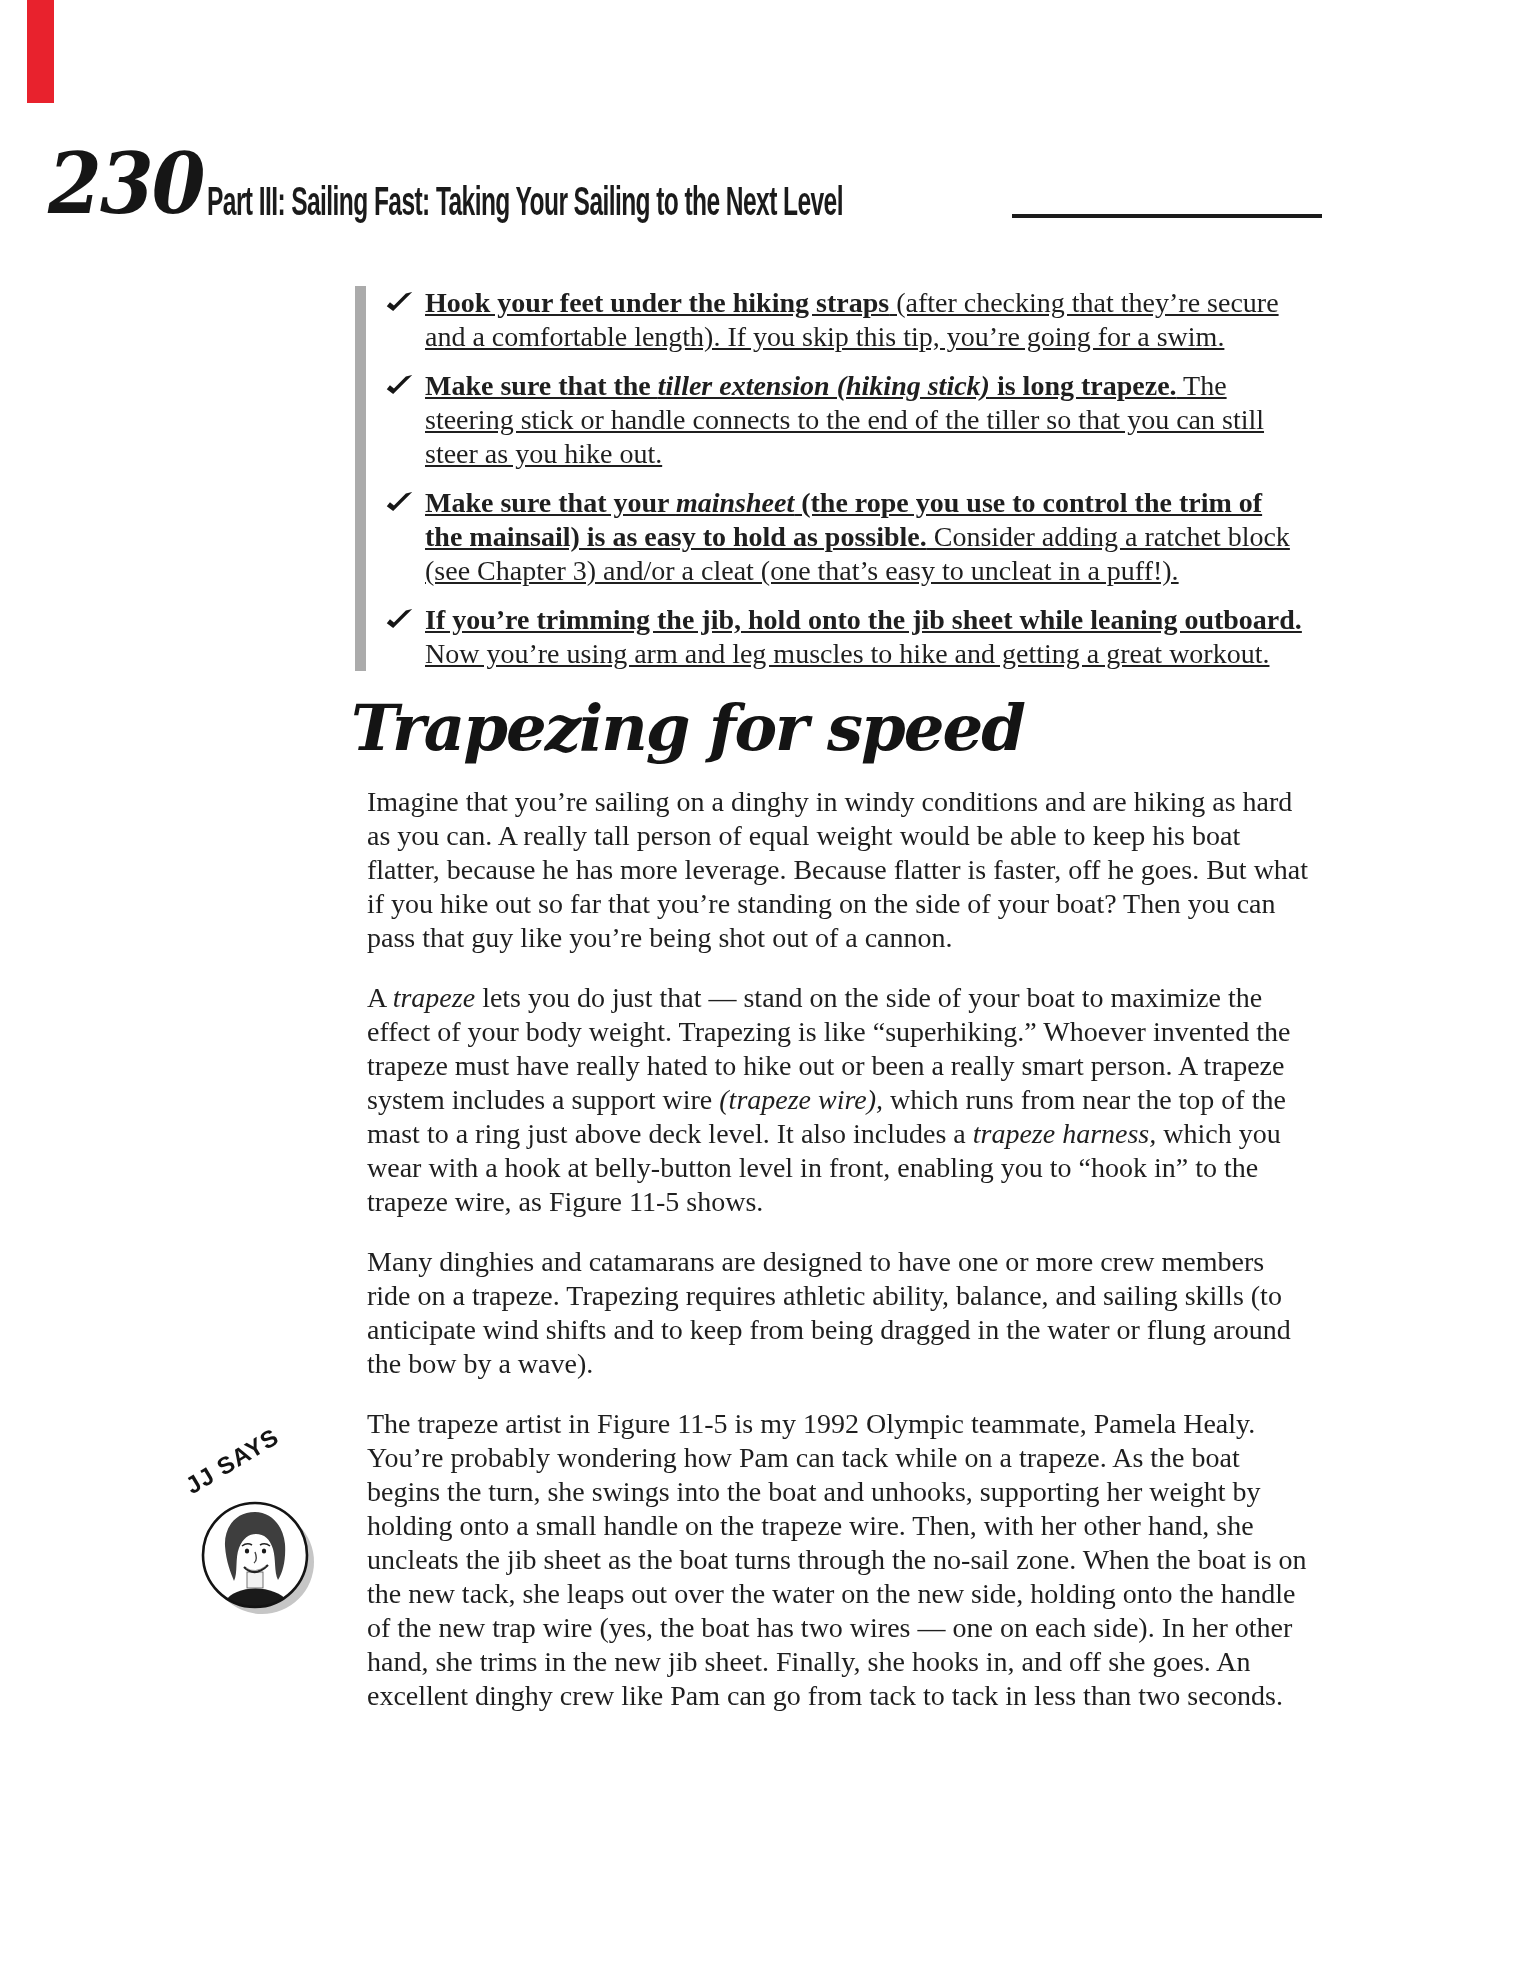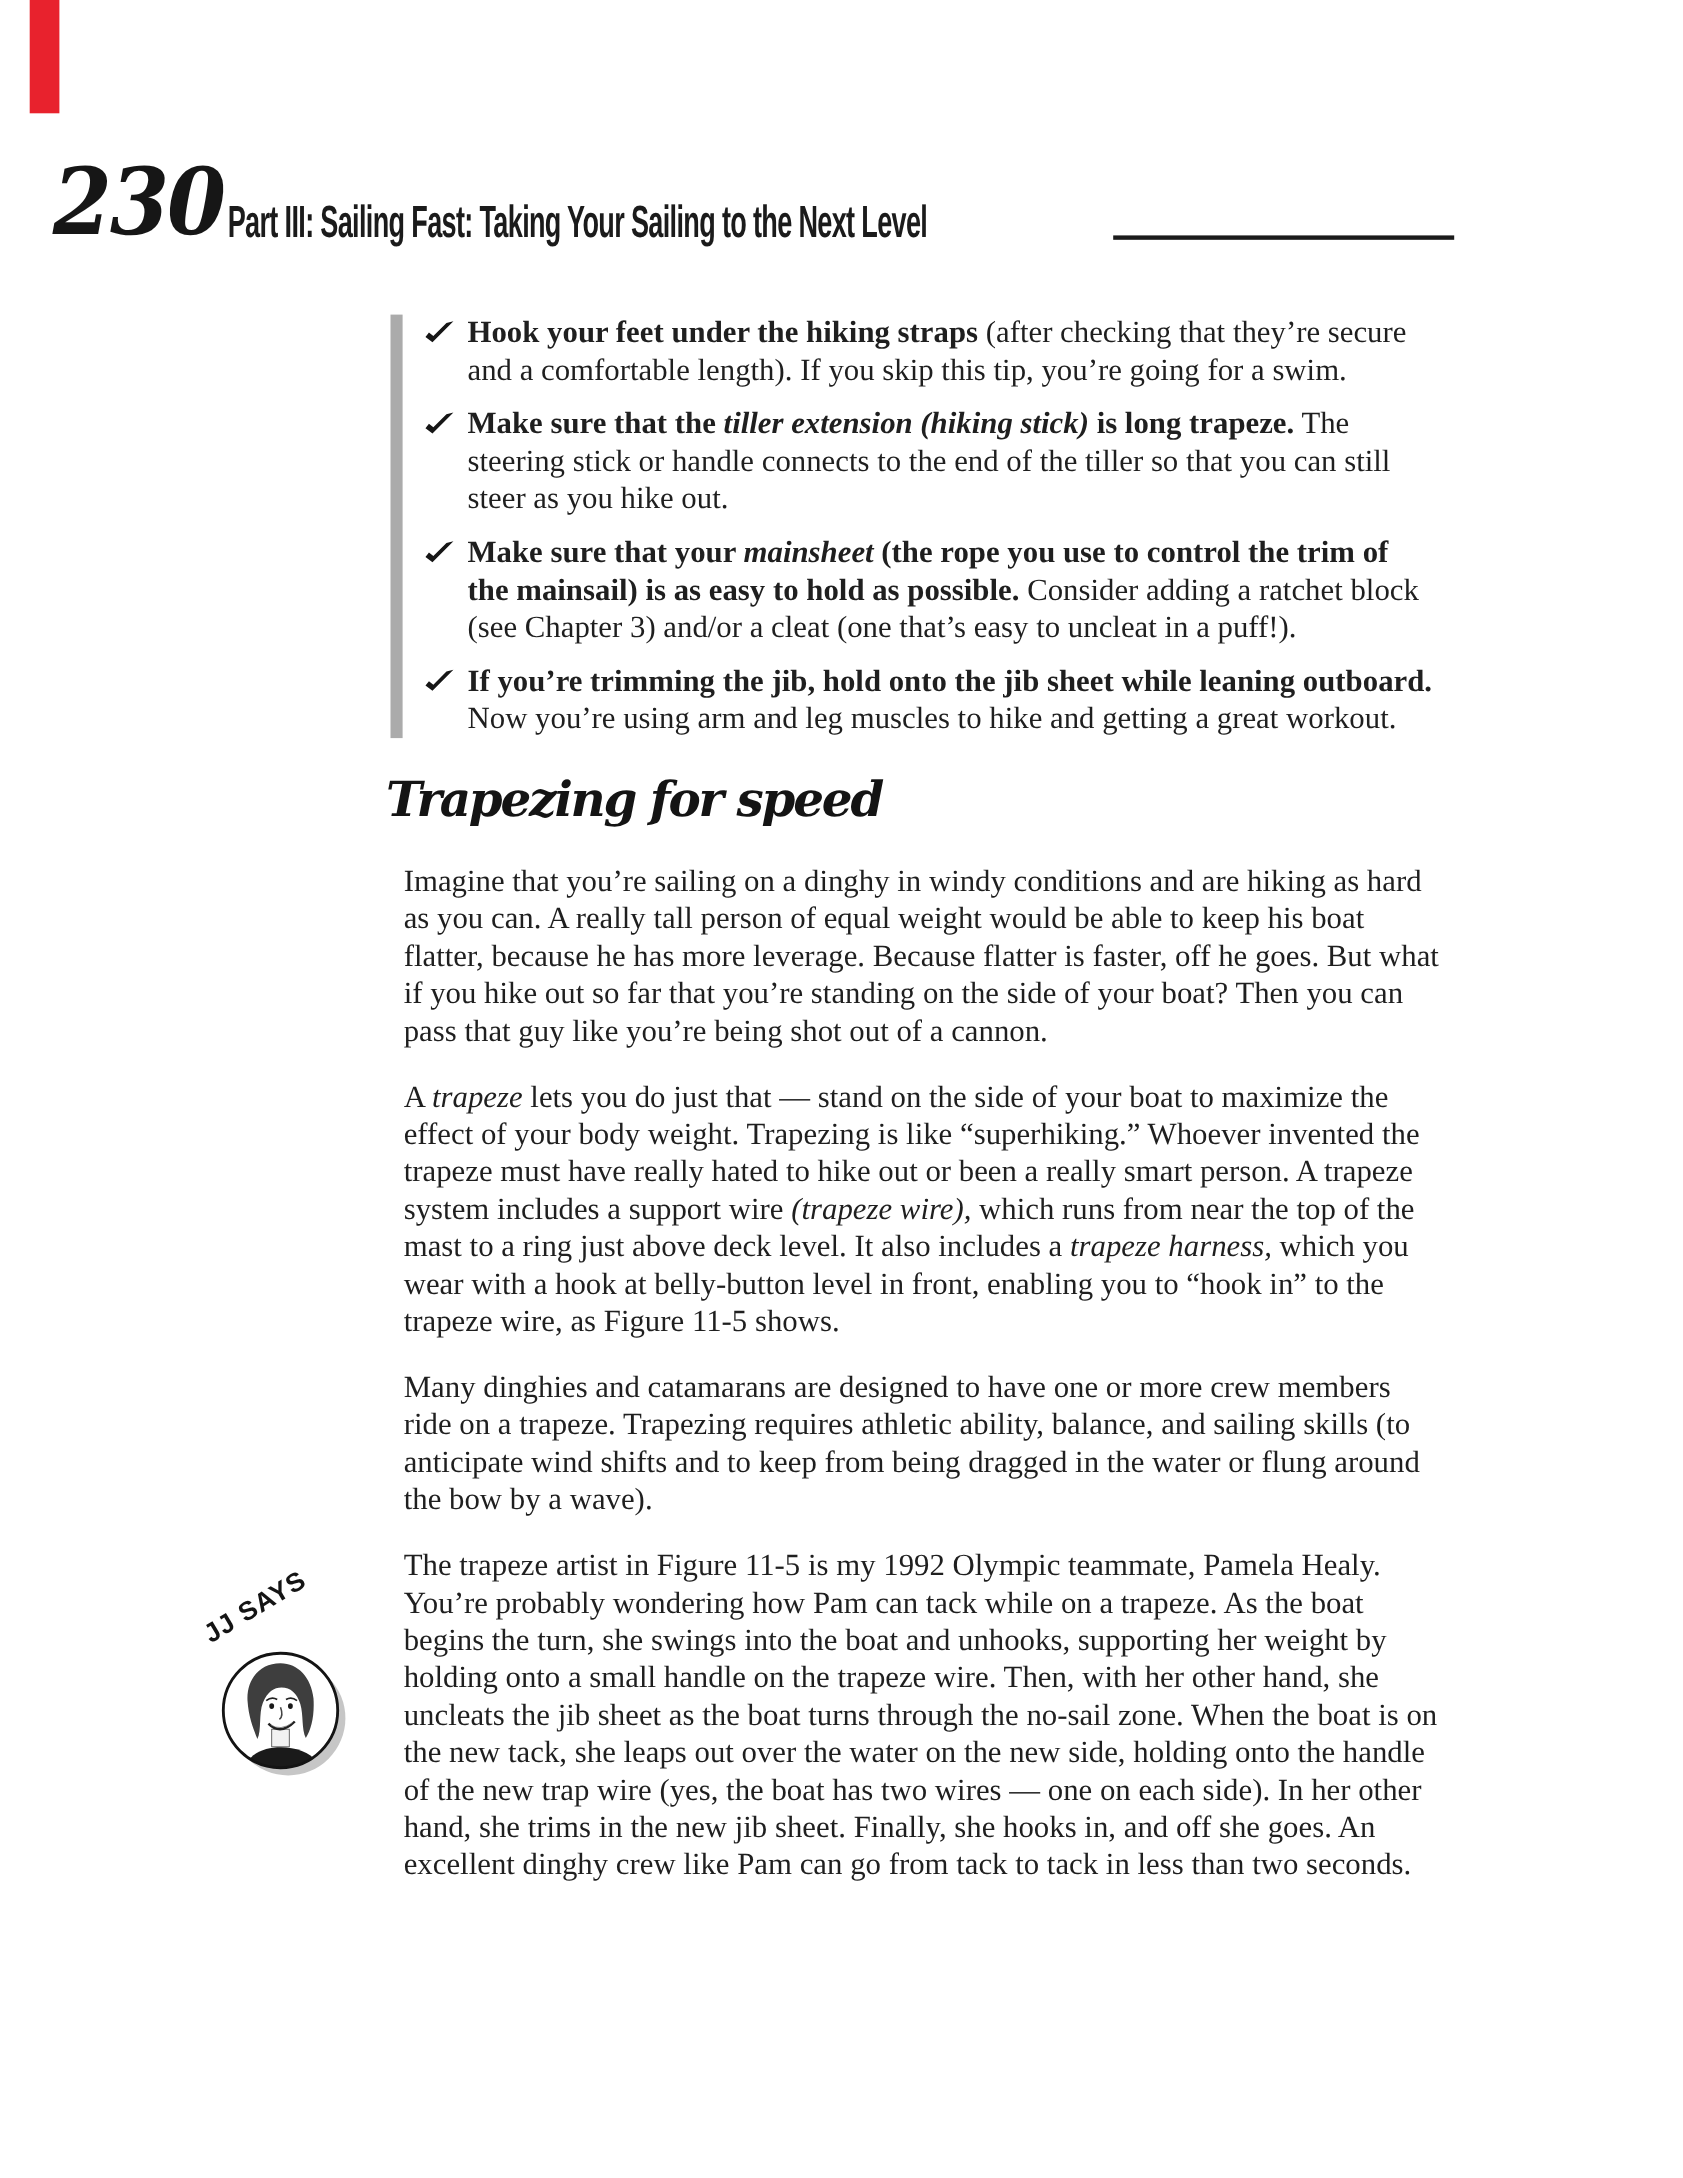--- a/index.html
+++ b/index.html
@@ -16,33 +16,33 @@
 
   
   .running-head{position:absolute;left:207px;top:178px;white-space:nowrap;
         font-family:"Liberation Sans",sans-serif;font-weight:bold;font-size:41px;
         letter-spacing:-1px;color:#1b1b1b;transform:scaleX(.60);transform-origin:left top;}
   .head-rule{position:absolute;left:1012px;top:214px;width:310px;height:4px;background:#1b1b1b;}
 
   
   .content{position:absolute;left:355px;top:278px;width:958px;font-size:28px;line-height:34px;}
 
-  ul.tips{list-style:none;margin:8px 0 0 0;padding:0 0 0 20px;border-left:11px solid #ababab;}
+  ul.tips{list-style:none;margin:8px 0 0 0;padding:0 0 0 20px;border-left:11px solid #ababab;text-decoration:underline;}
   ul.tips li{display:flex;gap:12px;margin:0 0 15px 0;}
   .tick{flex:0 0 27px;margin-top:5px;}
   .tick svg{display:block;width:27px;height:21px;}
   .li-text{display:block;width:880px;}
 
   .seg-r{font-weight:normal;font-style:normal;}
   .seg-b{font-weight:bold;}
   .seg-i{font-style:italic;}
   .seg-bi{font-weight:bold;font-style:italic;}
 
   h2.section{margin:26px 0 26px -4px;font-family:"DejaVu Serif",serif;
-      font-weight:bold;font-style:italic;font-size:44px;line-height:62px;
+      font-weight:bold;font-style:italic;font-size:64px;line-height:62px;
       letter-spacing:-2px;color:#141414;}
 
   .content p{margin:0 0 26px 12px;}
 
   
   .jj-label{position:absolute;left:188px;top:1474px;font-family:"Liberation Sans",sans-serif;
       font-weight:bold;font-size:24px;letter-spacing:1px;color:#141414;
       transform:rotate(-31deg);transform-origin:left center;white-space:nowrap;}
   .jj-face{position:absolute;left:198px;top:1498px;width:120px;height:120px;}
 </style>

